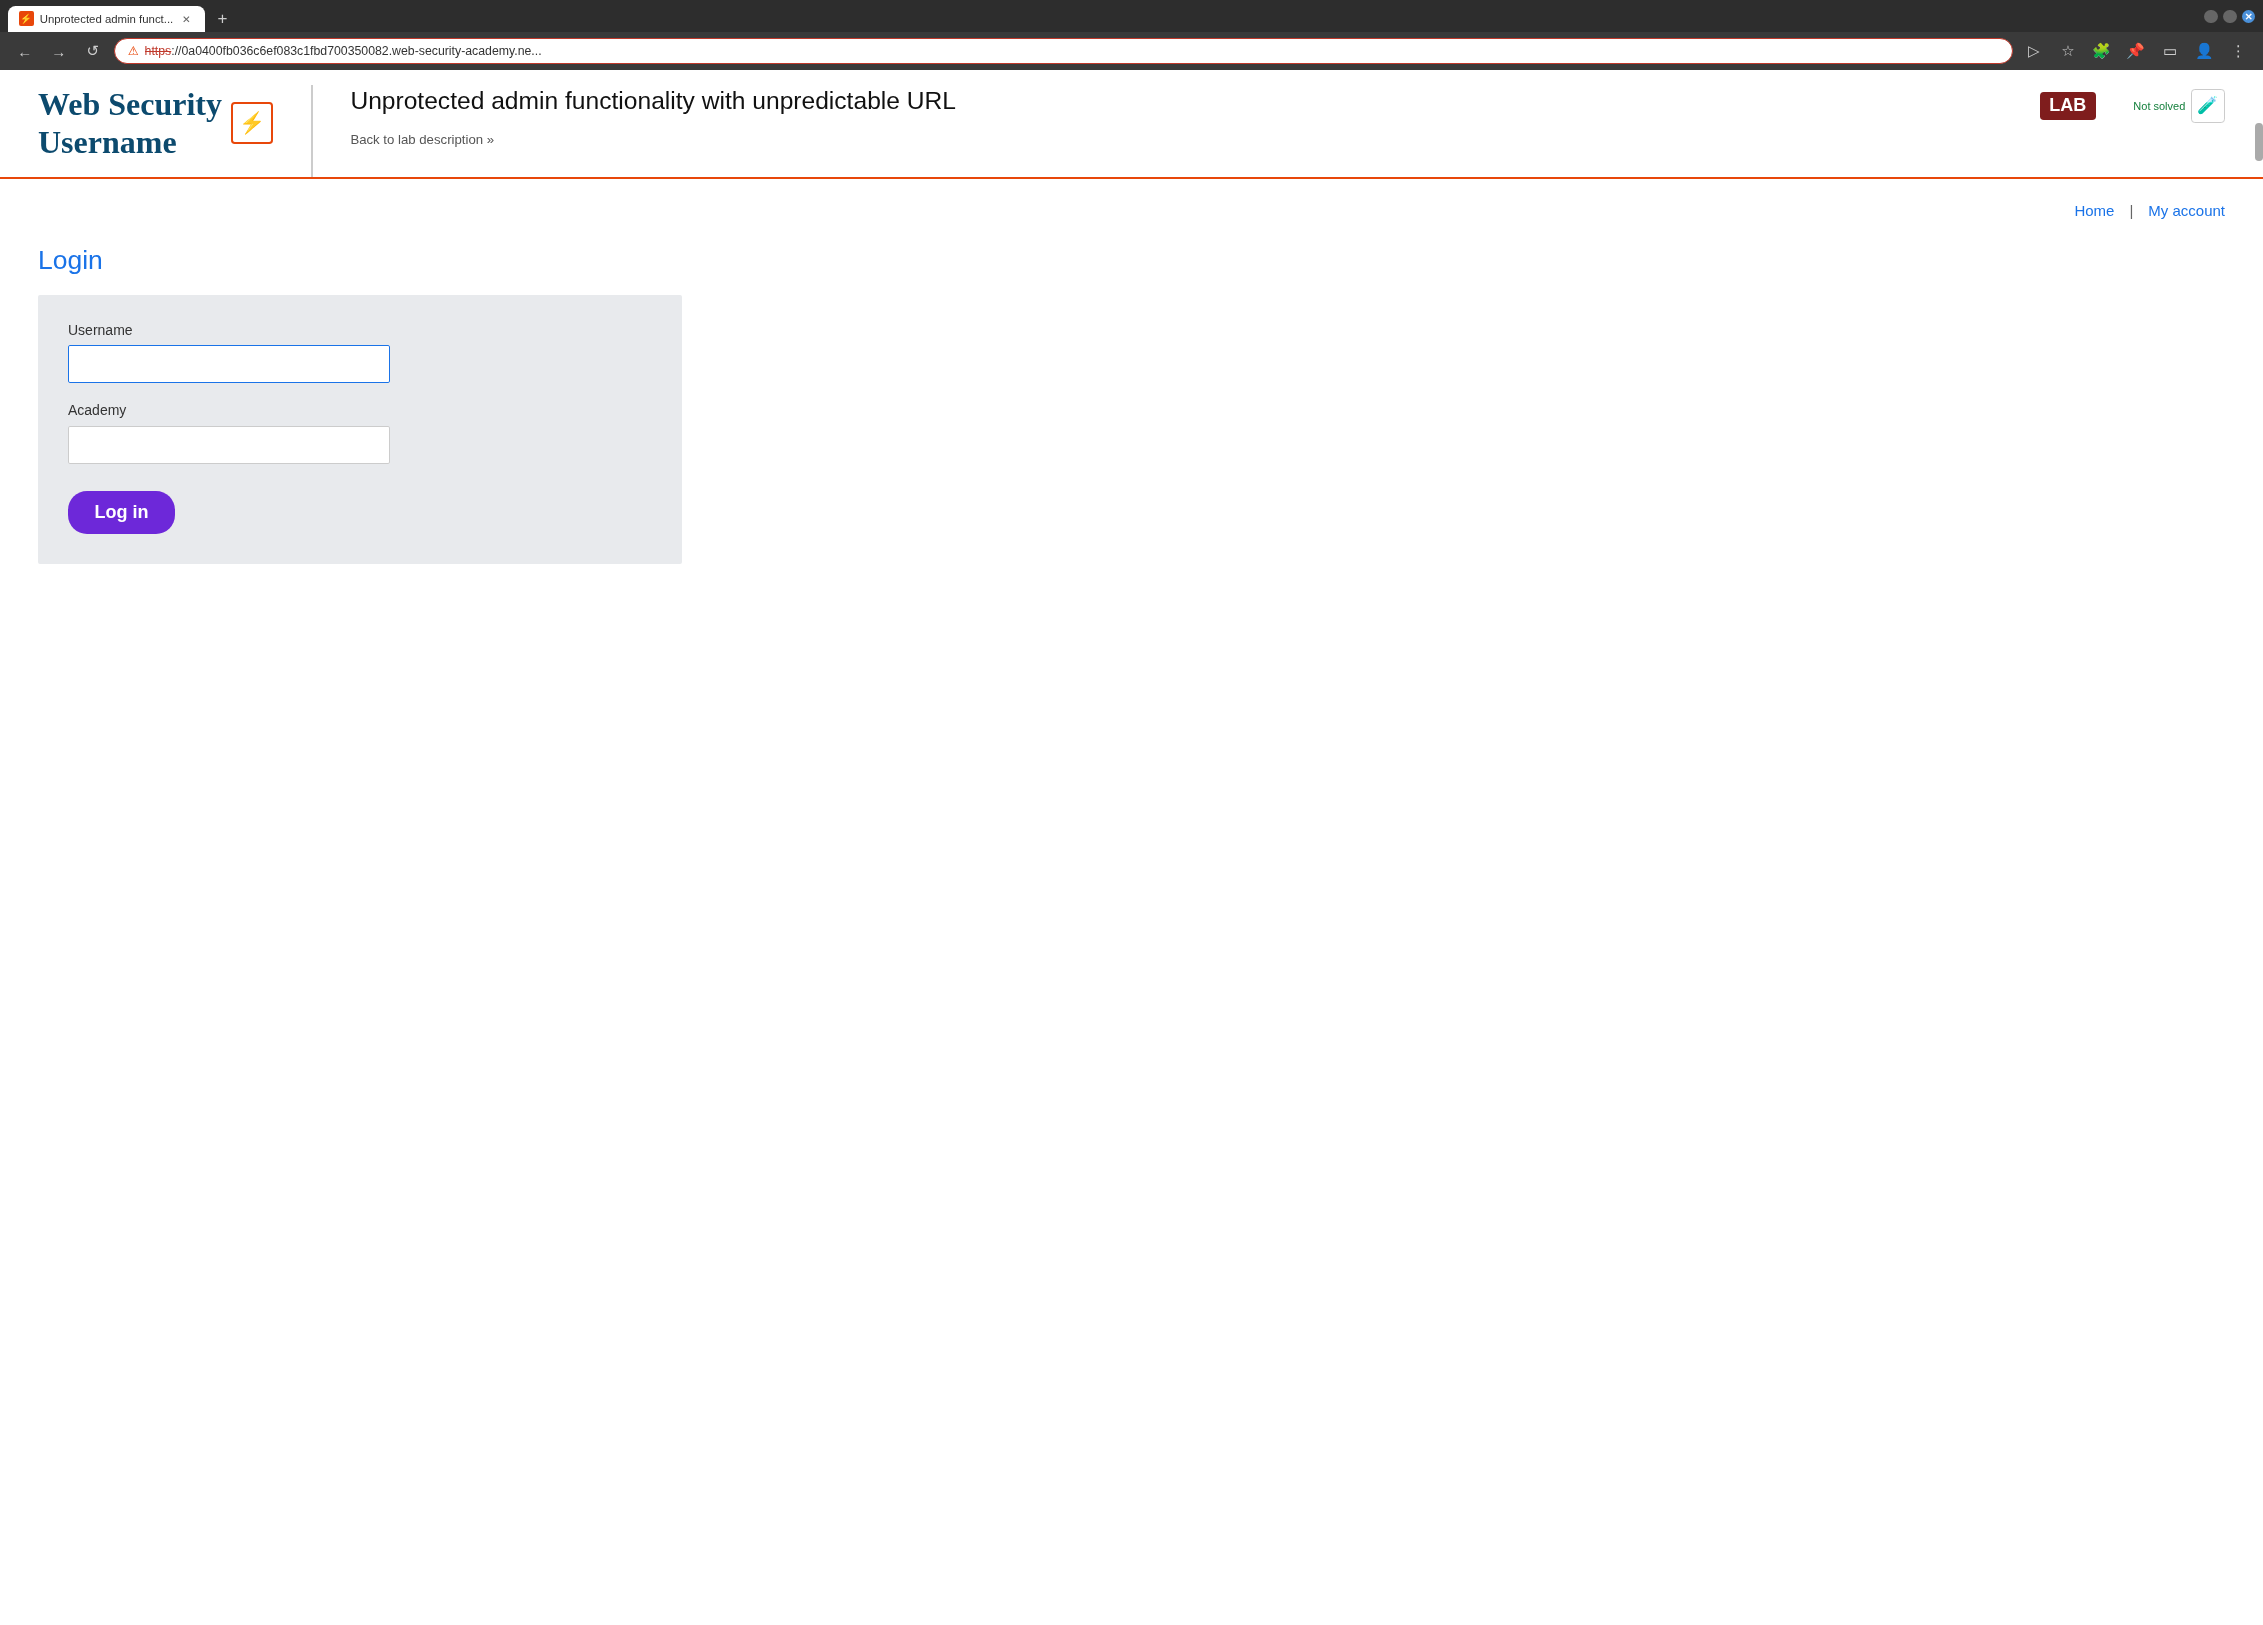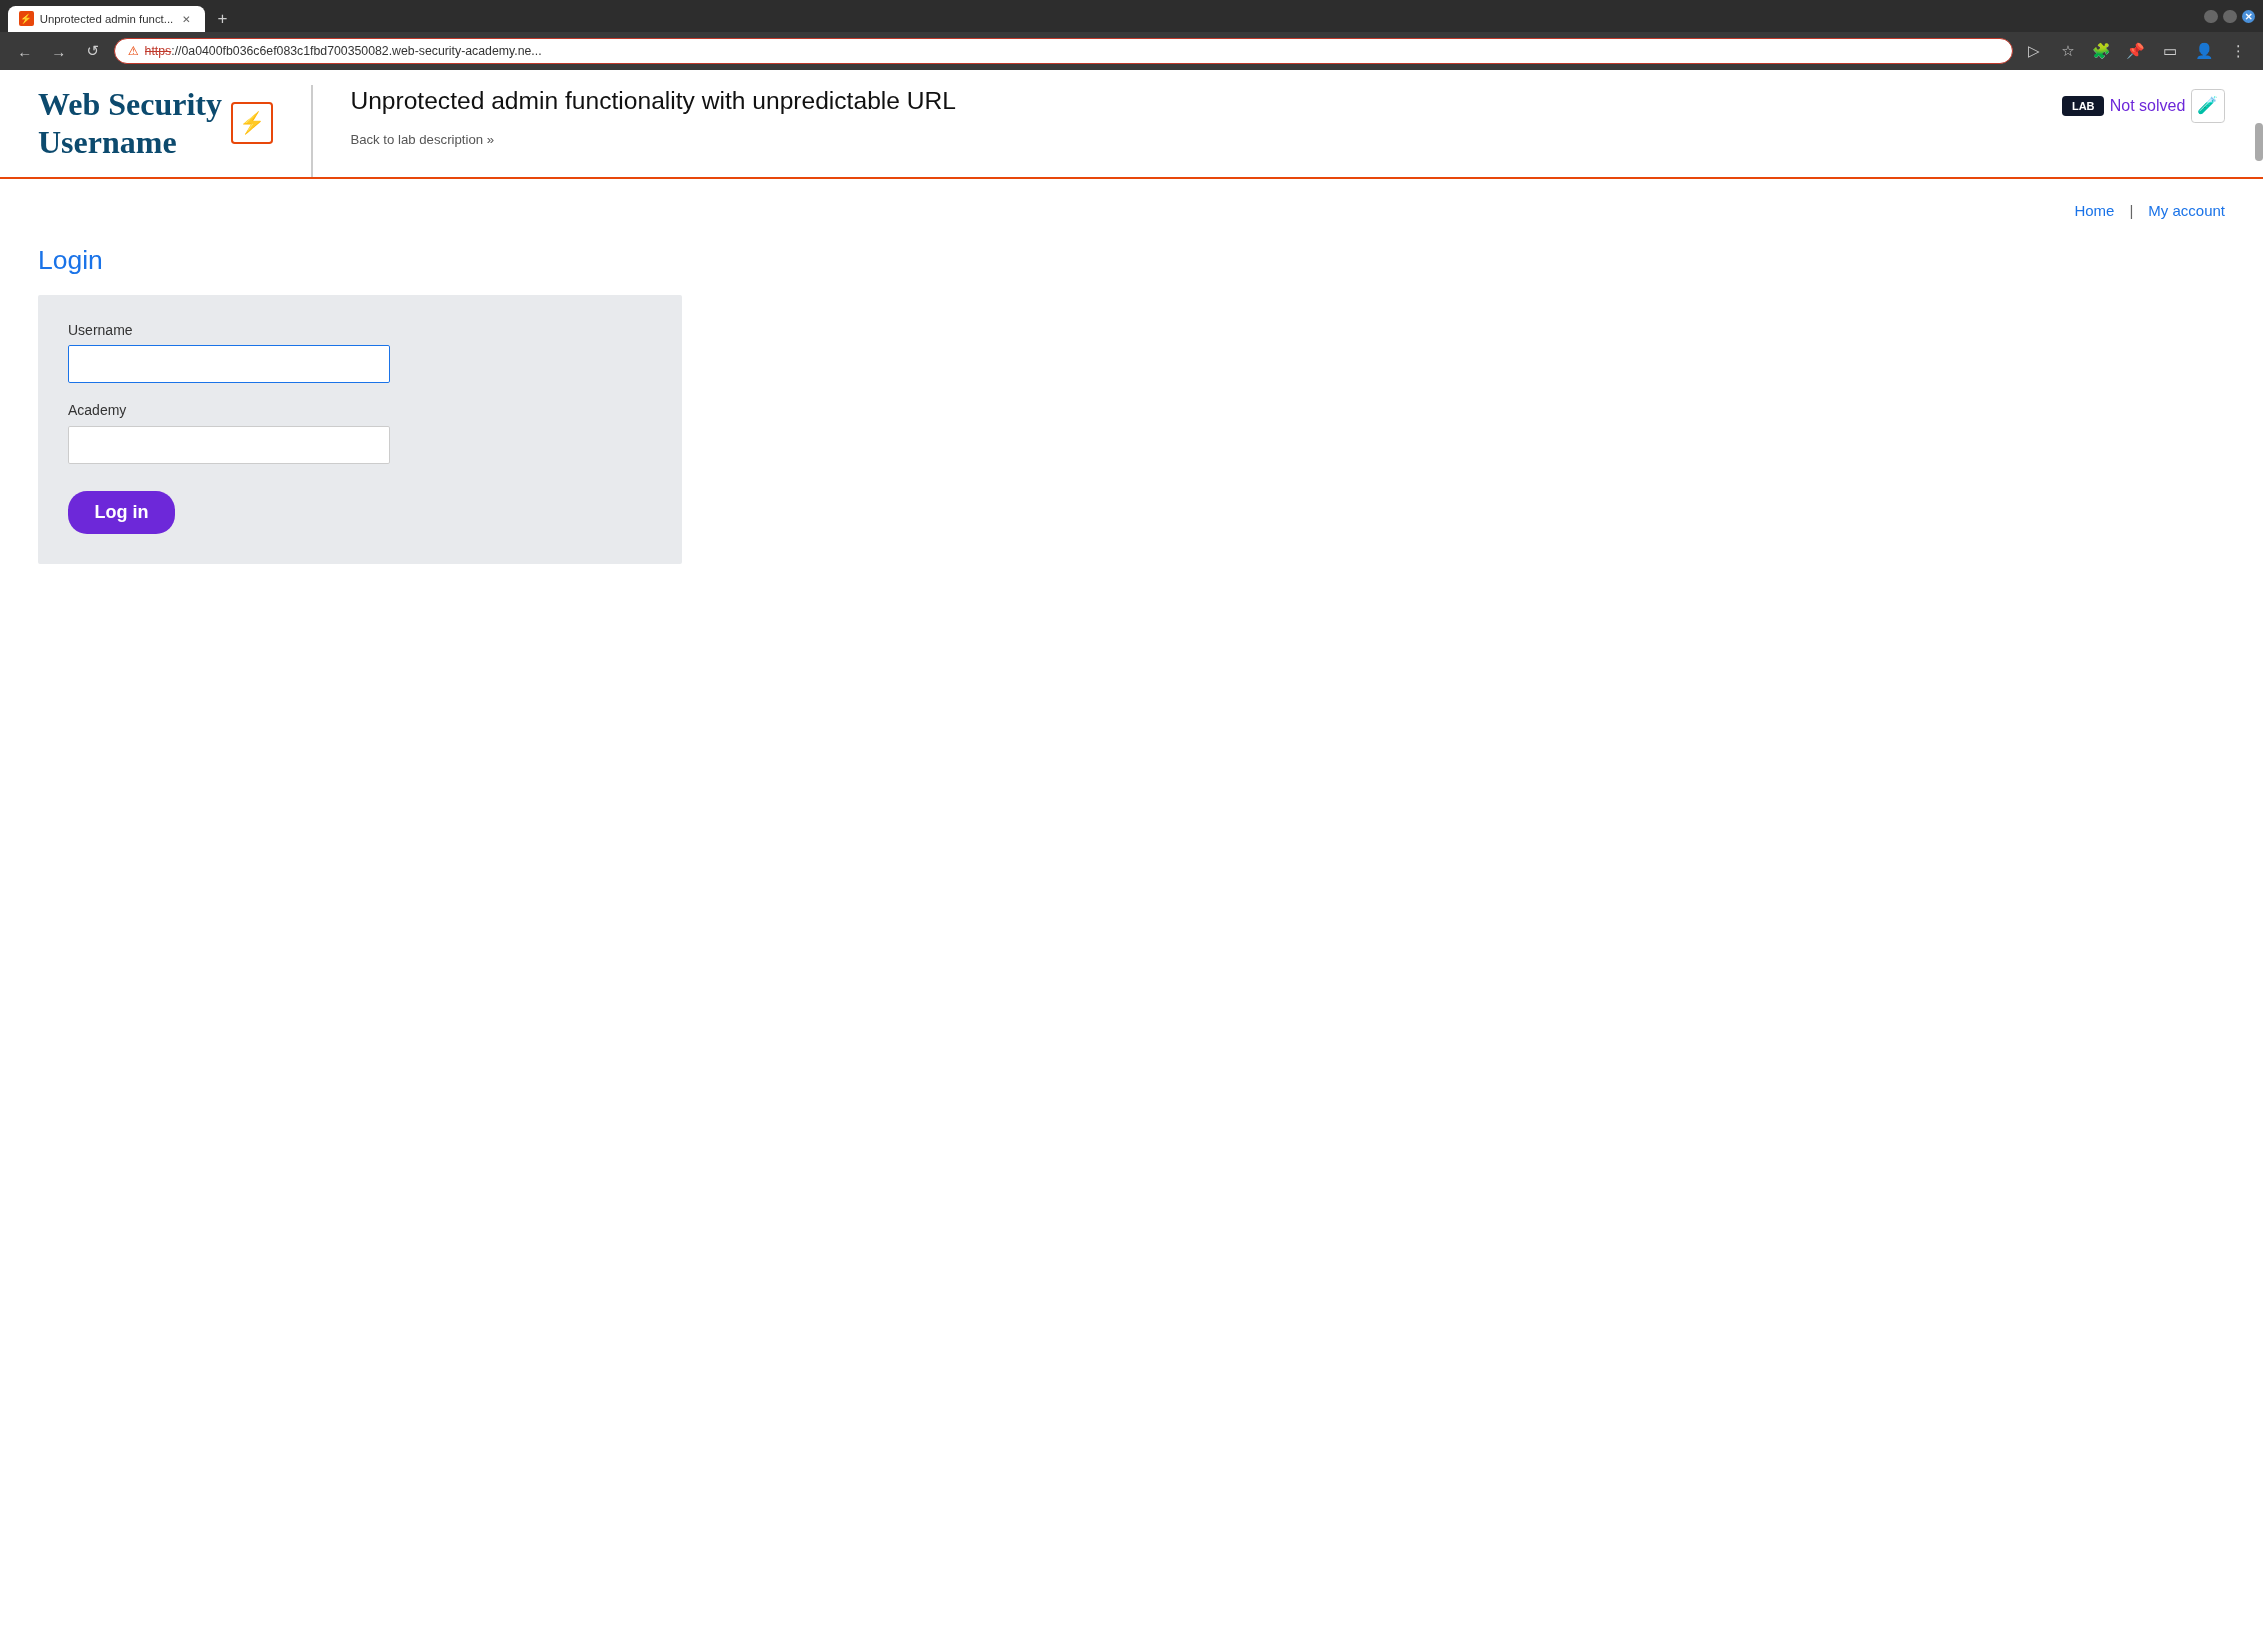--- a/index.html
+++ b/index.html
@@ -210,30 +210,31 @@
       padding-bottom: 2px;
     }
     .lab-title {
       font-size: 24.6px;
       color: #111;
       font-weight: normal;
       margin-bottom: 11.4px;
       line-height: 1.3;
     }
     .lab-badge {
-      background: #0f172a;
+      background: #7f1d1d;
       color: white;
-      font-size: 11px;
+      font-size: 18px;
       font-weight: bold;
       padding: 3.8px 9.5px;
       border-radius: 3.8px;
     }
     .lab-status {
-      font-size: 16px;
-      color: #6d28d9;
+      font-size: 11px;
+      color: #15803d;
+      margin-left: 32px;
     }
     .lab-flask {
       width: 34px;
       height: 34px;
       border: 1.9px solid #ccc;
       border-radius: 3.8px;
       display: flex;
       align-items: center;
       justify-content: center;
       font-size: 17px;

